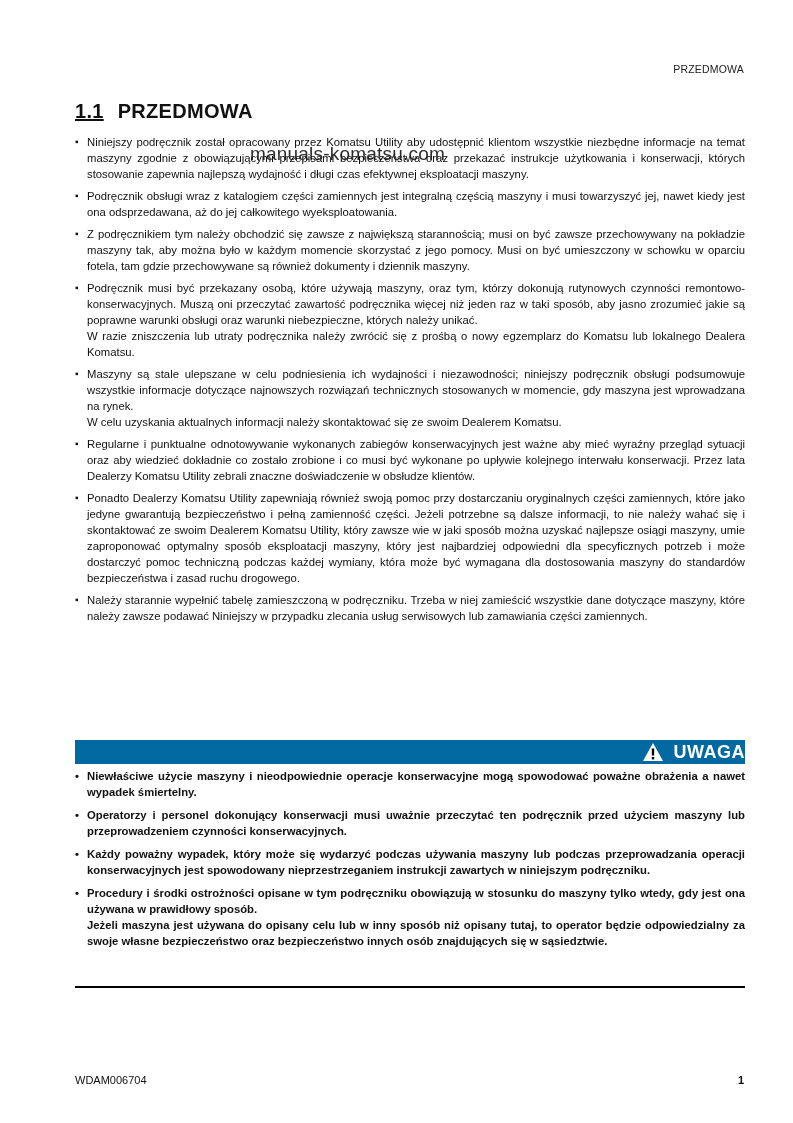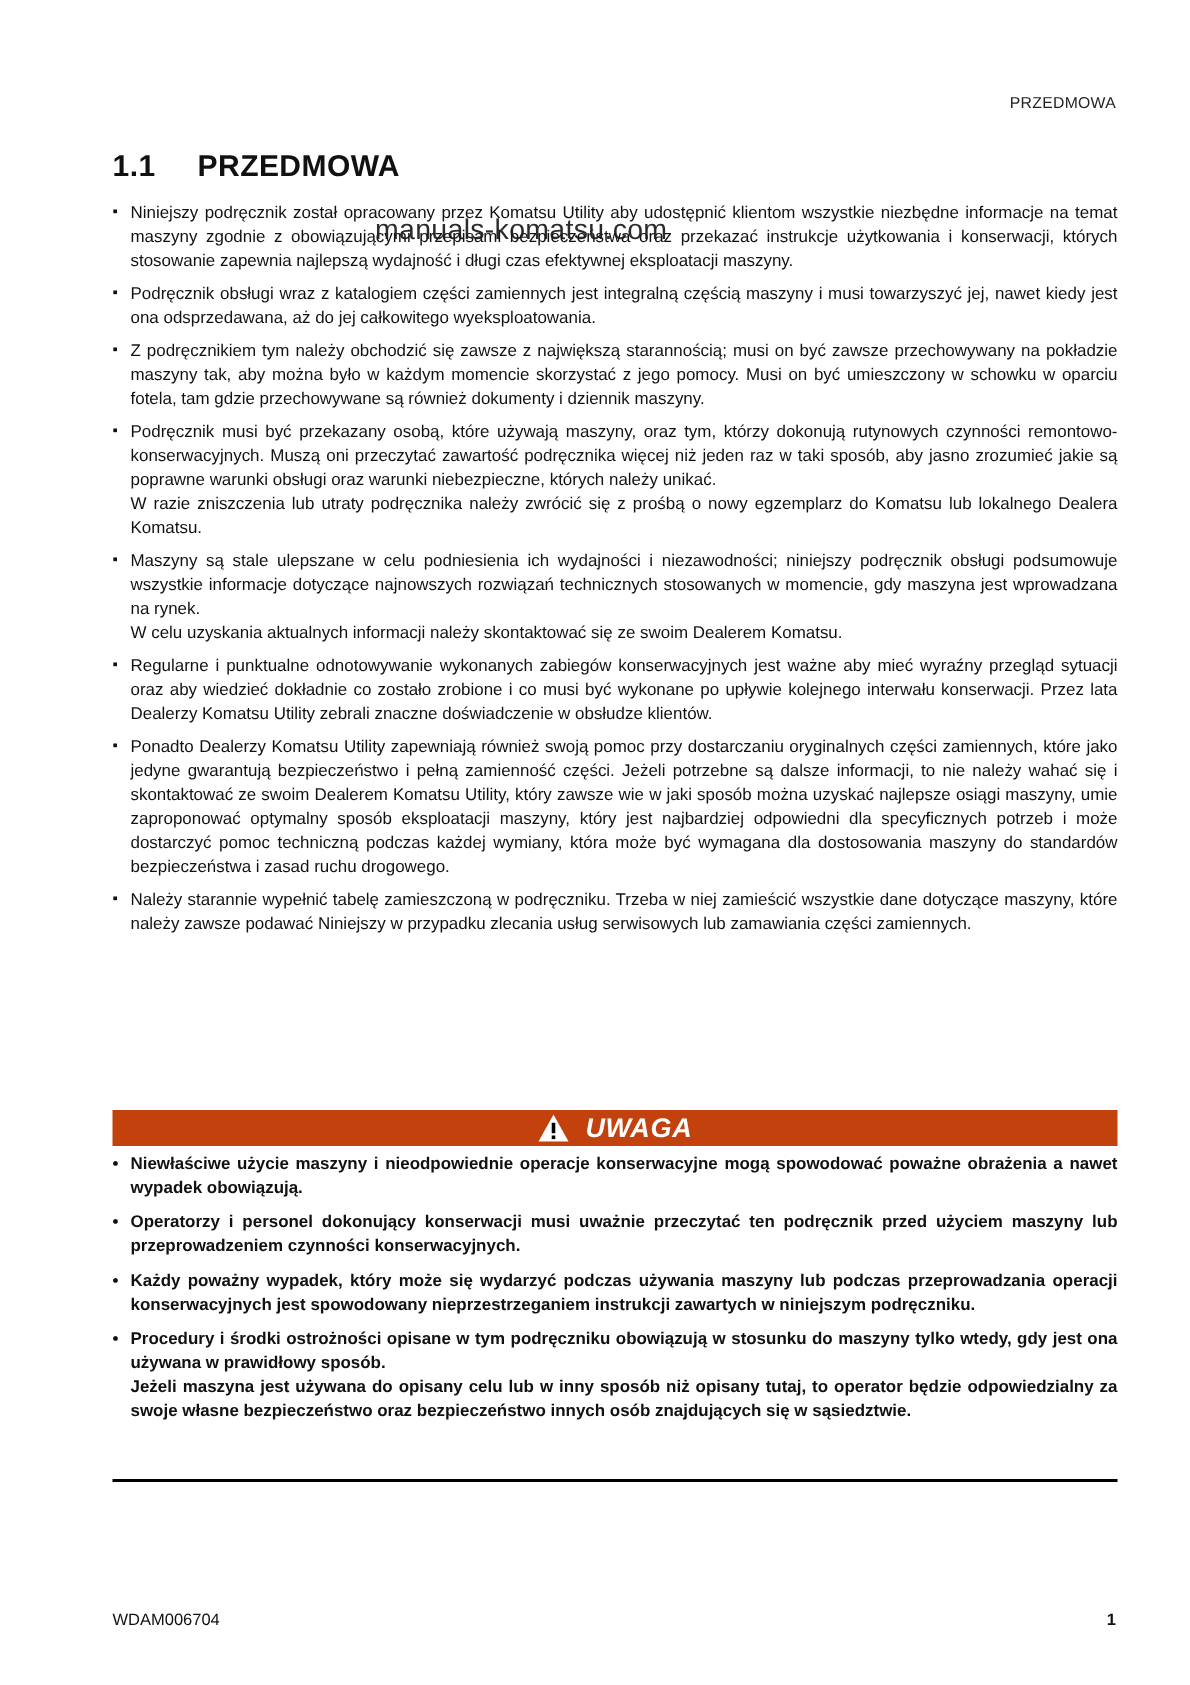--- a/index.html
+++ b/index.html
@@ -30,21 +30,21 @@
     }
     .section-title {
       position: absolute;
       left: 75px;
       top: 100px;
       font-size: 20px;
       font-weight: bold;
       margin: 0;
       letter-spacing: 0.3px;
     }
-    .section-title .num { margin-right: 28px; }
+    .section-title .num { margin-right: 14px; text-decoration: underline; }
     .content {
       position: absolute;
       left: 75px;
       top: 134px;
       width: 670px;
     }
     .para {
       position: relative;
       padding-left: 12px;
       font-size: 11.3px;
@@ -59,30 +59,29 @@
       font-size: 10px;
     }
     .para .line-block { display: block; }
     .warning-box {
       position: absolute;
       left: 75px;
       top: 740px;
       width: 670px;
     }
     .warning-banner {
-      background: #c2410c;
+      background: #0369a1;
       color: #fff;
       height: 24px;
       display: flex;
       align-items: center;
-      justify-content: center;
+      justify-content: flex-end;
       font-weight: bold;
       font-size: 18px;
       letter-spacing: 0.5px;
-      font-style: italic;
     }
     .warning-banner svg { margin-right: 10px; }
     .warn-list { margin-top: 4px; }
     .warn-item {
       position: relative;
       padding-left: 12px;
       font-size: 11.3px;
       line-height: 16px;
       font-weight: bold;
       text-align: justify;
@@ -179,21 +178,21 @@
       <svg width="22" height="20" viewBox="0 0 22 20">
         <polygon points="11,1 21,19 1,19" fill="#ffffff"></polygon>
         <rect x="9.8" y="6.5" width="2.4" height="7" fill="#000"></rect>
         <rect x="9.8" y="15" width="2.4" height="2.4" fill="#000"></rect>
       </svg>
       <span>UWAGA</span>
     </div>
     <div class="warn-list">
       <p class="warn-item">
         <span class="bullet">•</span>
-        <span class="line-block">Niewłaściwe użycie maszyny i nieodpowiednie operacje konserwacyjne mogą spowodować poważne obrażenia a nawet wypadek obowiązują.</span>
+        <span class="line-block">Niewłaściwe użycie maszyny i nieodpowiednie operacje konserwacyjne mogą spowodować poważne obrażenia a nawet wypadek śmiertelny.</span>
       </p>
       <p class="warn-item">
         <span class="bullet">•</span>
         <span class="line-block">Operatorzy i personel dokonujący konserwacji musi uważnie przeczytać ten podręcznik przed użyciem maszyny lub przeprowadzeniem czynności konserwacyjnych.</span>
       </p>
       <p class="warn-item">
         <span class="bullet">•</span>
         <span class="line-block">Każdy poważny wypadek, który może się wydarzyć podczas używania maszyny lub podczas przeprowadzania operacji konserwacyjnych jest spowodowany nieprzestrzeganiem instrukcji zawartych w niniejszym podręczniku.</span>
       </p>
       <p class="warn-item">

